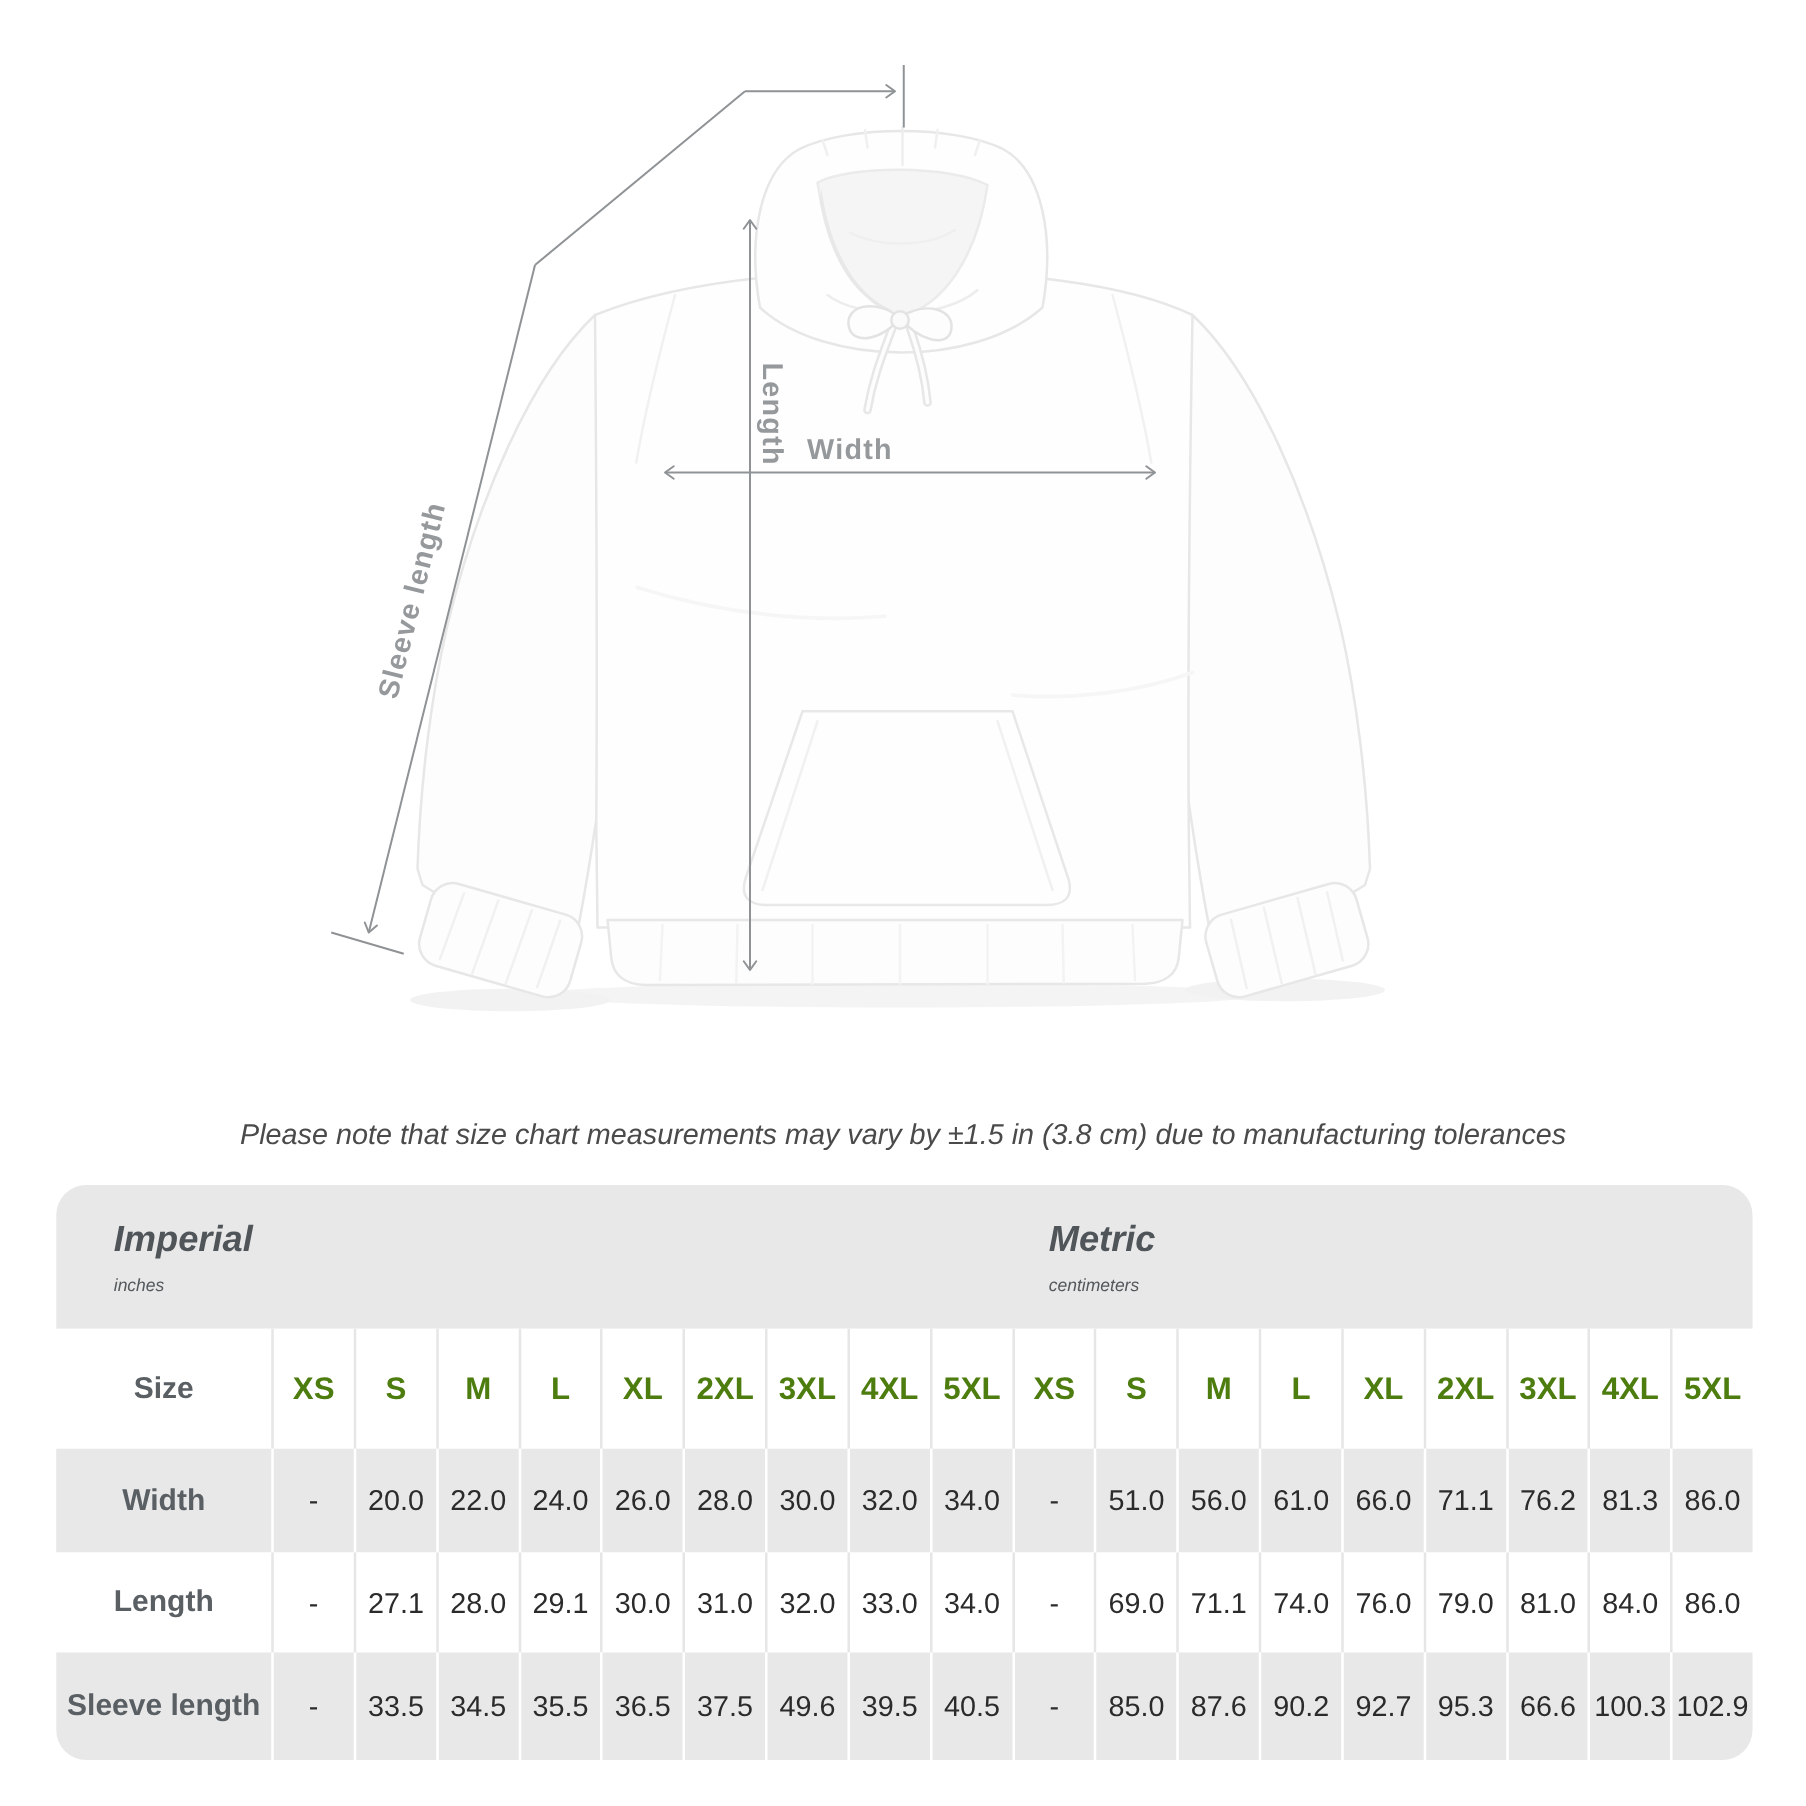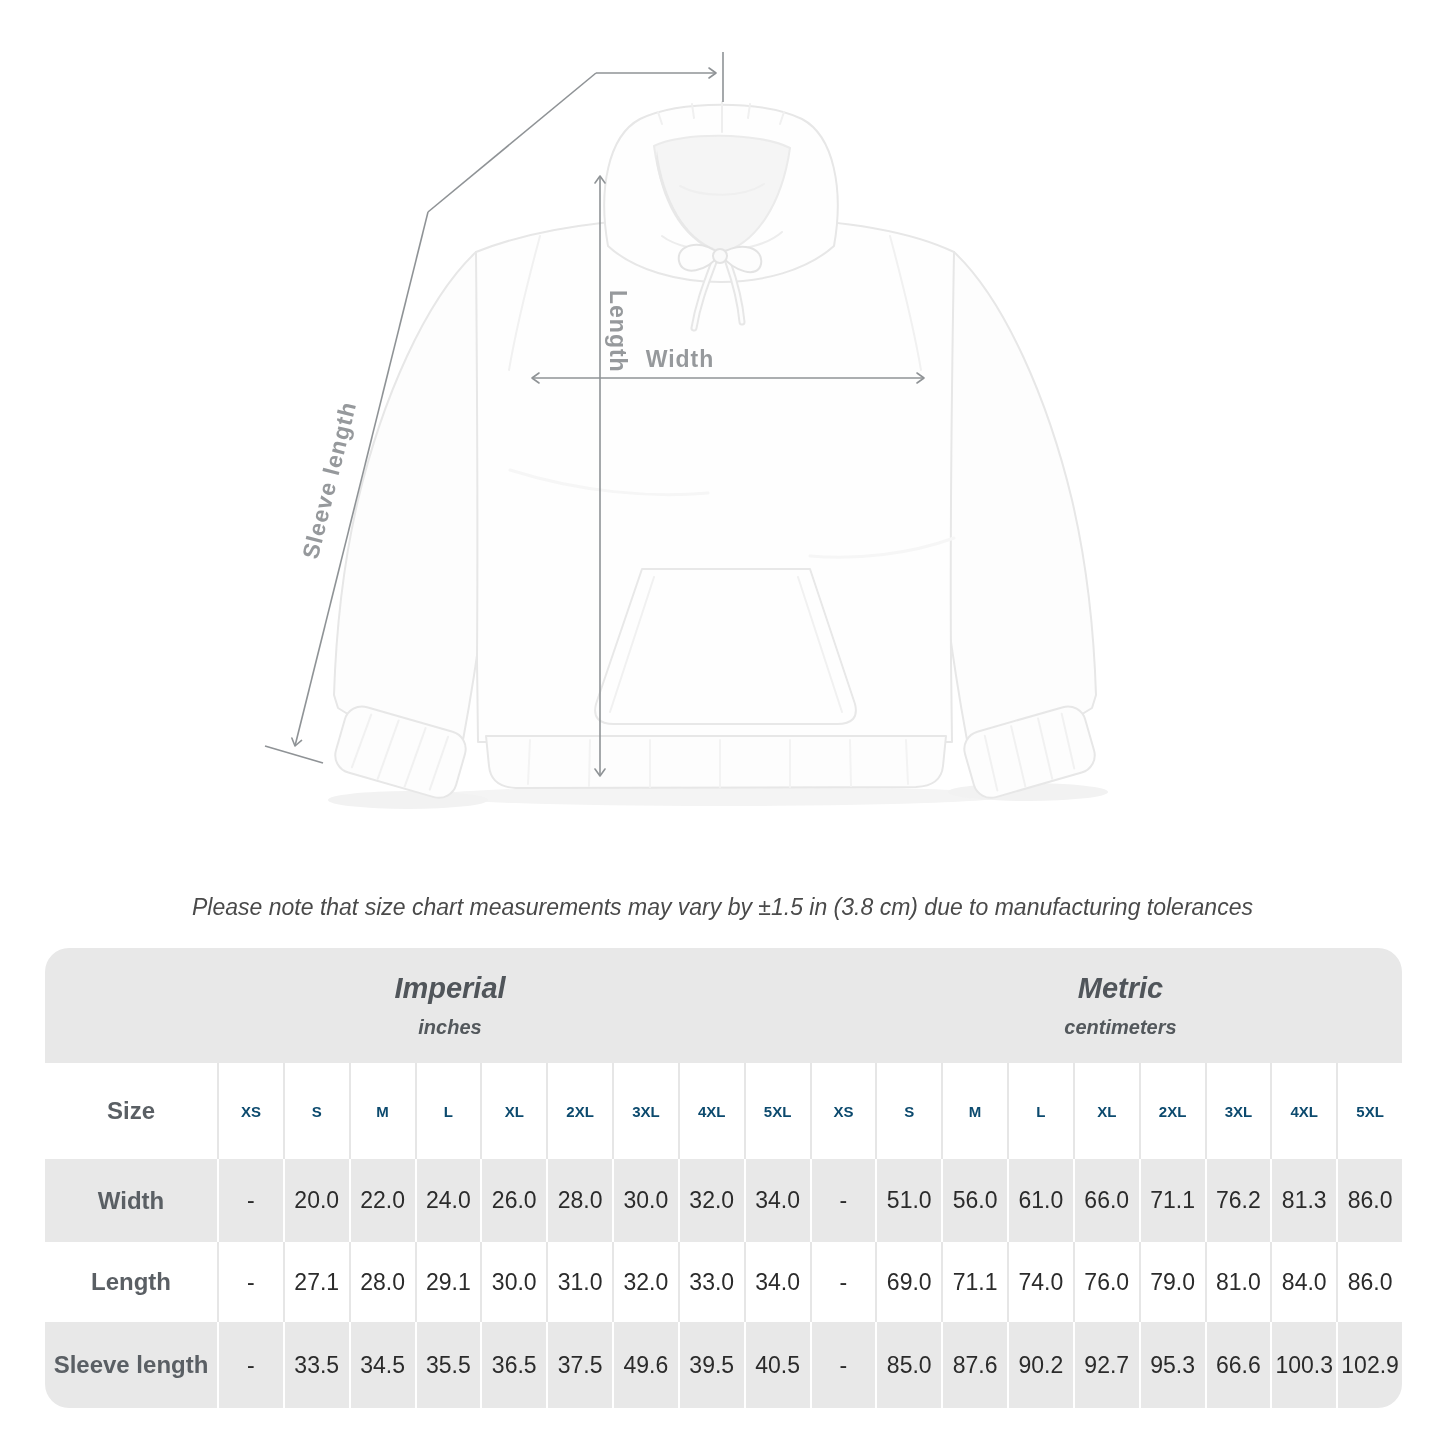--- a/index.html
+++ b/index.html
@@ -17,35 +17,35 @@
     font-size:34px; font-weight:bold; color:#2d2d2d; letter-spacing:.3px;
   }
   .subtitle {
     position:absolute; top:894px; left:0; width:100%; text-align:center;
     font-size:23px; font-style:italic; color:#4a4a4a;
   }
 
   
   .size-table { position:absolute; left:45px; top:948px; width:1357px; }
   .band { display:flex; height:115px; background:#e8e8e8; border-radius:24px 24px 0 0; }
-  .half { display:flex; flex-direction:column; align-items:center; justify-content:center; gap:11px; box-sizing:border-box; }
+  .half { display:flex; flex-direction:column; justify-content:center; gap:11px; box-sizing:border-box; }
   .half-imperial { width:764px; padding-left:46px; }
   .half-metric { flex:1; padding-left:30px; }
   .sec-name { font-size:29px; font-weight:bold; font-style:italic; color:#50555a; }
-  .sec-unit { font-size:20px; font-style:italic; color:#53585c;font-weight:bold; }
+  .sec-unit { font-size:14px; font-style:italic; color:#53585c; }
 
   .t-row { display:grid; grid-template-columns:172px repeat(18, 1fr); }
   .r-size   { height:96px; background:#ffffff; }
   .r-width  { height:83px; background:#e8e8e8; }
   .r-length { height:80px; background:#ffffff; }
   .r-sleeve { height:86px; background:#e8e8e8; border-radius:0 0 24px 24px; }
 
   .cell { display:flex; align-items:center; justify-content:center; box-sizing:border-box; }
   .rlabel { font-weight:bold; font-size:24px; color:#5a5f64; }
-  .head   { font-weight:bold; font-size:15px; color:#0c4a6e; }
+  .head   { font-weight:bold; font-size:25px; color:#4d7c0f; }
   .num    { font-size:23px; color:#2b2b2b; }
 
   
   .r-size .cell + .cell, .r-length .cell + .cell { border-left:2px solid #e6e6e6; }
   .r-width .cell + .cell, .r-sleeve .cell + .cell { border-left:2px solid #ffffff; }
   .r-size .first, .r-length .first { border-left-width:3px; }
   .r-width .first, .r-sleeve .first { border-left-width:3px; }
 </style>
 </head>
 <body>

